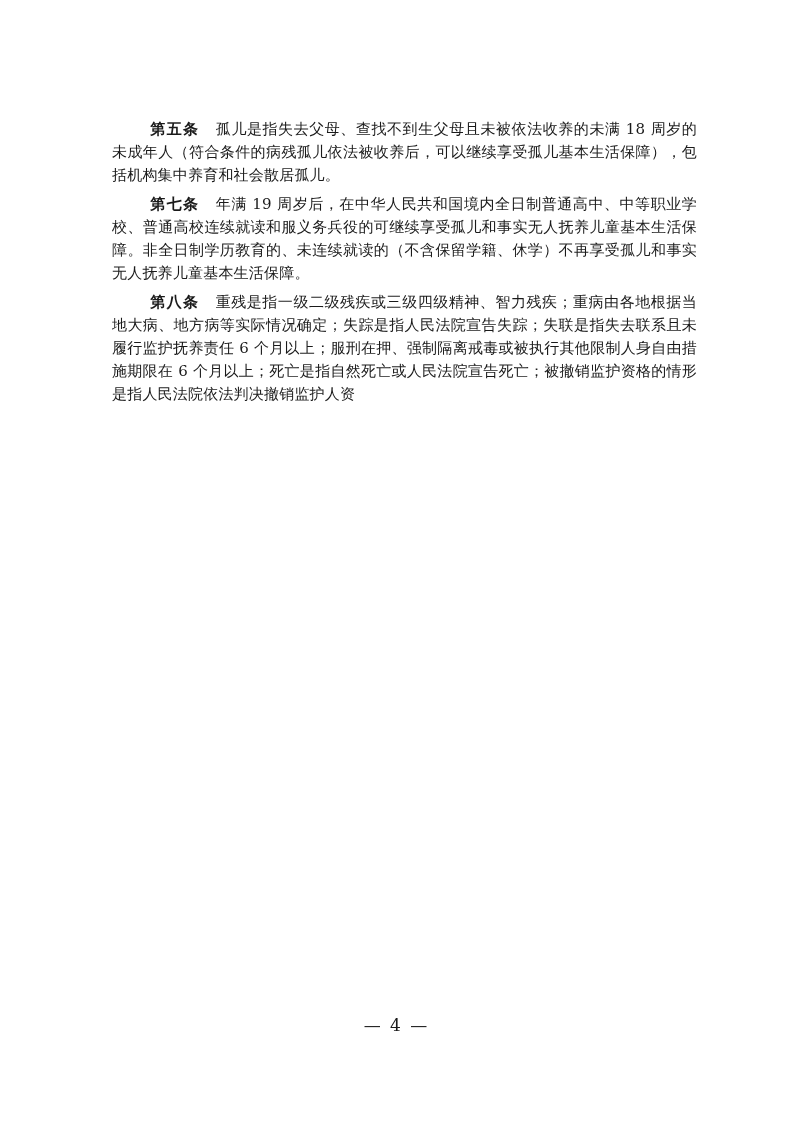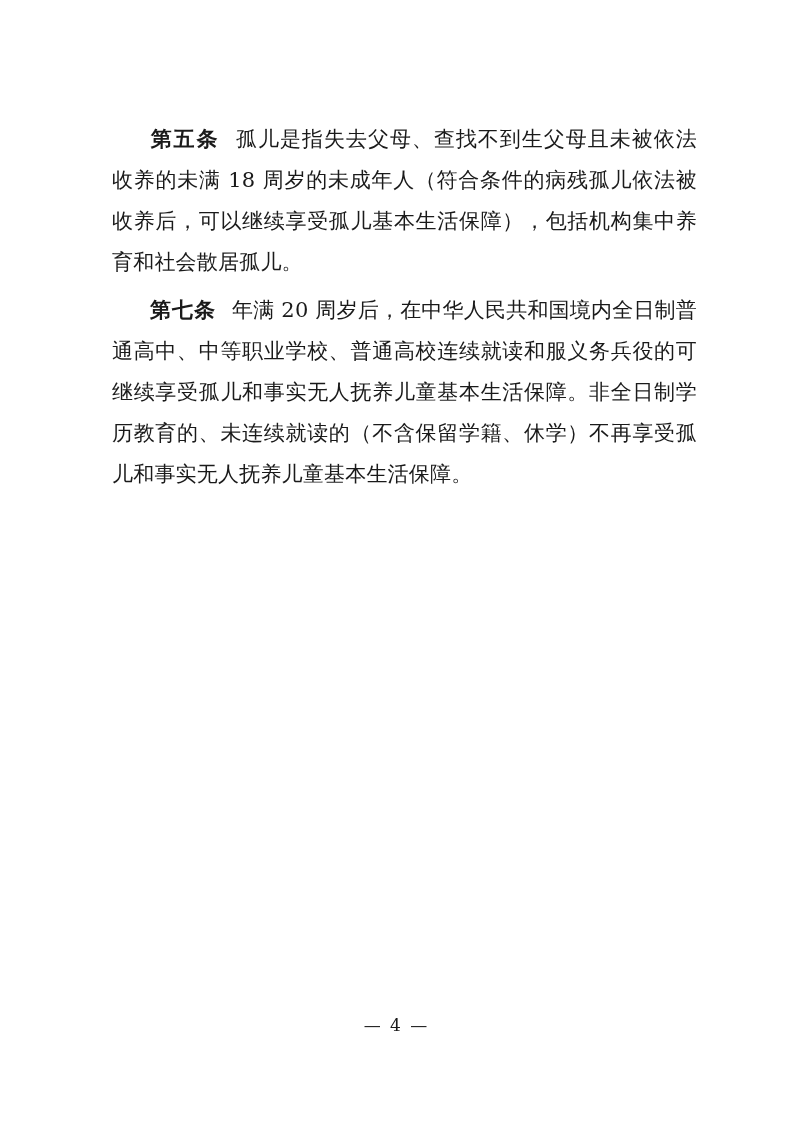--- a/index.html
+++ b/index.html
@@ -18,22 +18,22 @@
   .page {
     position: absolute;
     left: 0;
     top: 0;
     width: 793px;
     height: 1121px;
     box-sizing: border-box;
     padding: 118px 96px 0 112px;
   }
   .article {
-    font-size: 21px;
-    line-height: 41px;
+    font-size: 15px;
+    line-height: 23px;
     text-align: justify;
     text-justify: inter-ideograph;
     margin: 0 0 6px 0;
     letter-spacing: 0.2px;
   }
   .article .indent {
     display: inline-block;
     width: 38px;
   }
   .article .art-no {
@@ -59,21 +59,24 @@
 <body>
 
 <div class="page">
 
   <p class="article">
     <span class="indent"></span><span class="art-no">第五条</span><span class="art-gap"></span><span>孤儿是指失去父母、查找不到生父母且未被依法收养的未满 18 周岁的未成年人（符合条件的病残孤儿依法被收养后，可以继续享受孤儿基本生活保障），包括机构集中养育和社会散居孤儿。</span>
   </p>
 
 
   <p class="article">
-    <span class="indent"></span><span class="art-no">第七条</span><span class="art-gap"></span><span>年满 20 周岁后，在中华人民共和国境内全日制普通高中、中等职业学校、普通高校连续就读和服义务兵役的可继续享受孤儿和事实无人抚养儿童基本生活保障。非全日制学历教育的、未连续就读的（不含保留学籍、休学）不再享受孤儿和事实无人抚养儿童基本生活保障。</span>
+    <span class="indent"></span><span class="art-no">第七条</span><span class="art-gap"></span><span>年满 19 周岁后，在中华人民共和国境内全日制普通高中、中等职业学校、普通高校连续就读和服义务兵役的可继续享受孤儿和事实无人抚养儿童基本生活保障。非全日制学历教育的、未连续就读的（不含保留学籍、休学）不再享受孤儿和事实无人抚养儿童基本生活保障。</span>
   </p>
 
+  <p class="article">
+    <span class="indent"></span><span class="art-no">第八条</span><span class="art-gap"></span><span>重残是指一级二级残疾或三级四级精神、智力残疾；重病由各地根据当地大病、地方病等实际情况确定；失踪是指人民法院宣告失踪；失联是指失去联系且未履行监护抚养责任 6 个月以上；服刑在押、强制隔离戒毒或被执行其他限制人身自由措施期限在 6 个月以上；死亡是指自然死亡或人民法院宣告死亡；被撤销监护资格的情形是指人民法院依法判决撤销监护人资</span>
+  </p>
 
 </div>
 
 <div class="footer">
   <span>— 4 —</span>
 </div>
 
 </body></html>

